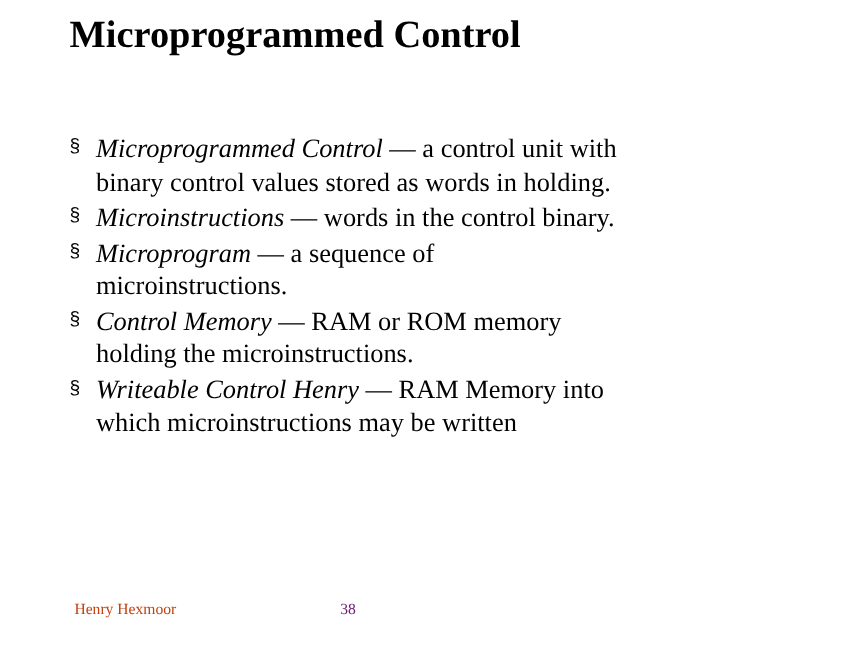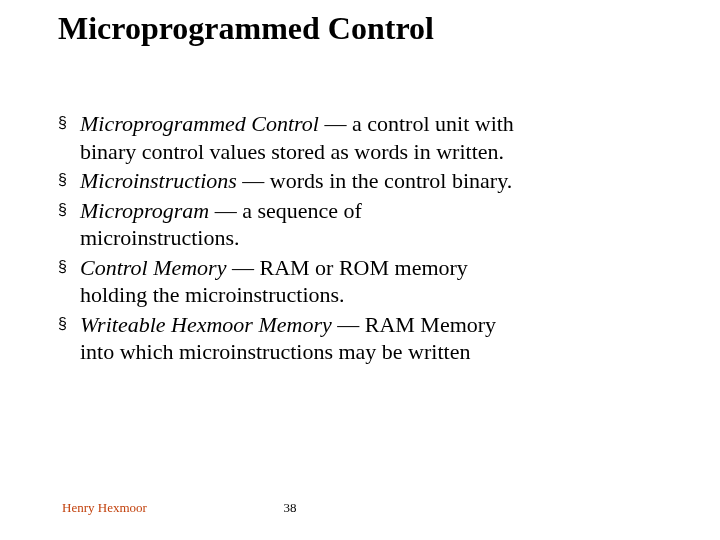--- a/index.html
+++ b/index.html
@@ -62,36 +62,36 @@
     font-size: 13px;
     color: #c2410c;
   }
   .footer-page {
     position: absolute;
     left: 0;
     right: 0;
     bottom: 24px;
     text-align: center;
     font-size: 13px;
-    color: #000000;
+    color: #701a75;
   }
 </style>
 </head>
 <body>
 
 <div class="slide">
 
   <div class="title">Microprogrammed Control</div>
 
   <div class="body">
 
     <div class="item">
       <div class="bullet">§</div>
       <div class="text">
-        <span class="term">Microprogrammed Control</span><span> — a control unit with binary control values stored as </span><span class="u">words</span><span> in </span><span class="u">written.</span><span></span>
+        <span class="term">Microprogrammed Control</span><span> — a control unit with binary control values stored as </span><span class="u">words</span><span> in </span><span class="u">holding.</span><span></span>
       </div>
     </div>
 
     <div class="item">
       <div class="bullet">§</div>
       <div class="text">
         <span class="term">Microinstructions</span><span> — words in the control binary.</span>
       </div>
     </div>
 
@@ -105,21 +105,21 @@
     <div class="item">
       <div class="bullet">§</div>
       <div class="text">
         <span class="term">Control Memory</span><span> — RAM or ROM memory holding the microinstructions.</span>
       </div>
     </div>
 
     <div class="item">
       <div class="bullet">§</div>
       <div class="text">
-        <span class="term">Writeable Hexmoor Memory</span><span> — RAM Memory into which microinstructions may be written</span>
+        <span class="term">Writeable Control Henry</span><span> — RAM Memory into which microinstructions may be written</span>
       </div>
     </div>
 
   </div>
 
   <div class="footer-left">Henry Hexmoor</div>
   <div class="footer-page">38</div>
 
 </div>
 

